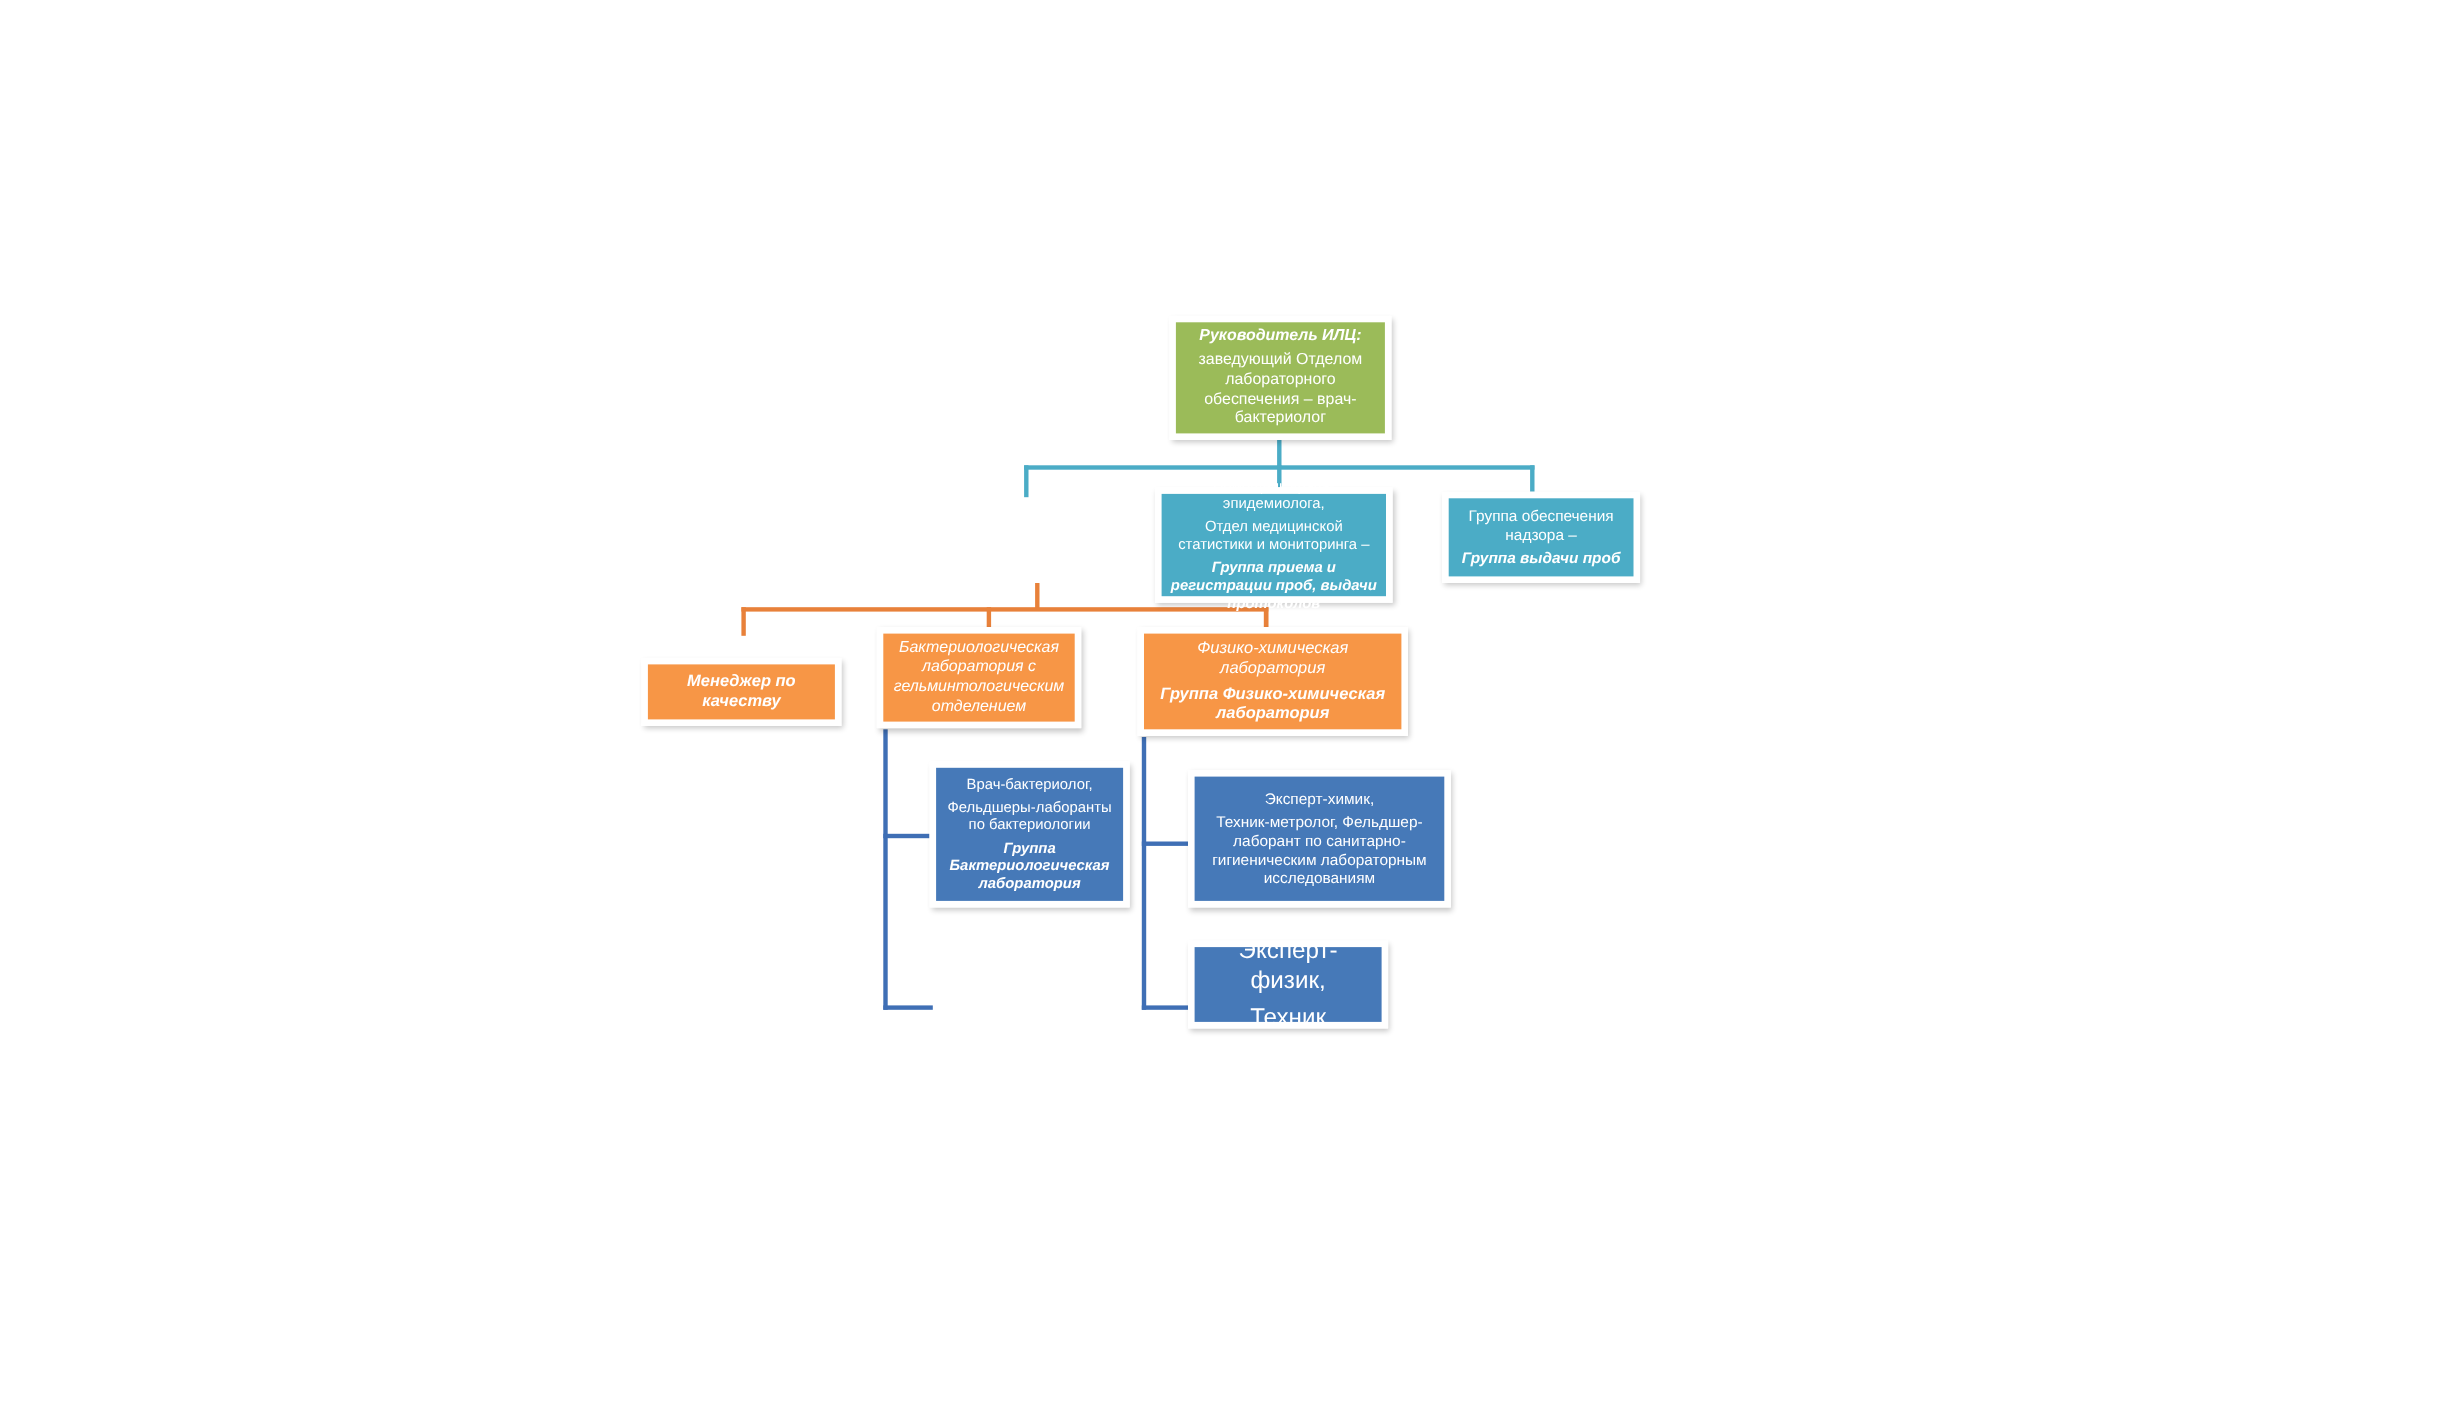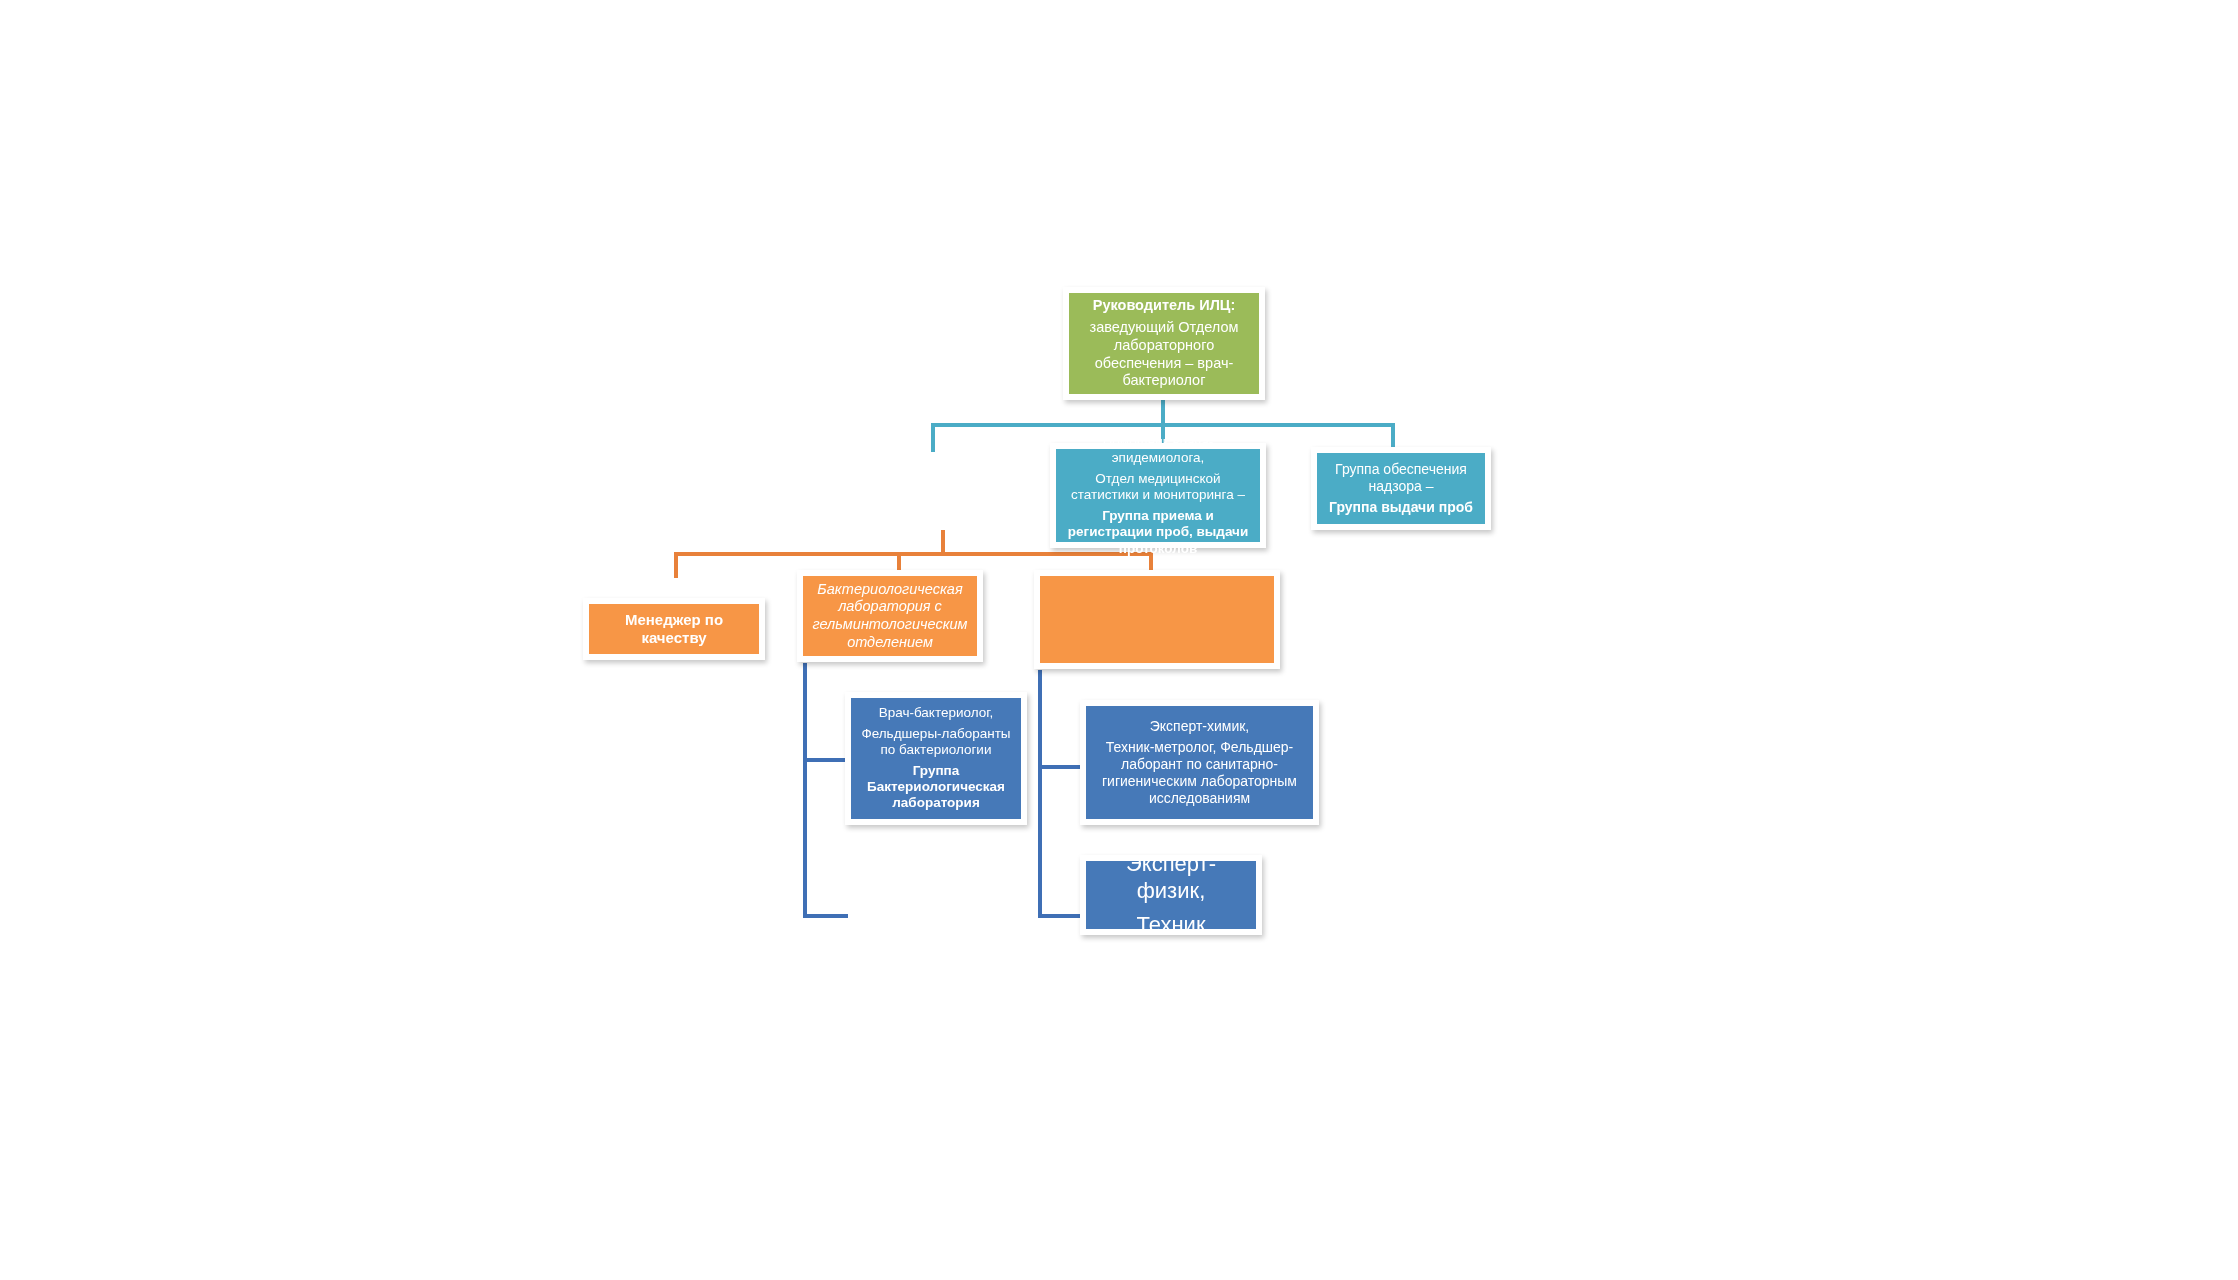--- a/index.html
+++ b/index.html
@@ -46,21 +46,21 @@
     position: relative;
     z-index: 2;
     width: 100%;
   }
   .node p {
     margin: 0;
     padding: 0 1px;
   }
   .node p + p { margin-top: 0.30em; }
 
-  .italic-bold { font-weight: bold; }
+  .italic-bold { font-style: italic; font-weight: bold; }
   .plain       { font-style: normal; font-weight: normal; }
   .italic      { font-style: italic; font-weight: normal; }
 
   
   .green .fill  { background: #9BBB59; }
   .teal  .fill  { background: #4BACC6; }
   .orange .fill { background: #F79646; }
   .blue  .fill  { background: #4679B8; }
 
   
@@ -134,20 +134,24 @@
 
   <div class="node orange" style="left:797px; top:570px; width:186px; height:92px; font-size:14.5px;">
     <div class="fill"></div>
     <div class="lines">
       <p class="italic">Бактериологическая лаборатория  с гельминтологическим отделением</p>
     </div>
   </div>
 
   <div class="node orange" style="left:1034px; top:570px; width:246px; height:99px; font-size:15px;">
     <div class="fill"></div>
+    <div class="lines">
+      <p class="italic">Физико-химическая лаборатория</p>
+      <p class="italic-bold">Группа Физико-химическая лаборатория</p>
+    </div>
   </div>
 
   <div class="node blue" style="left:1080px; top:700px; width:239px; height:125px; font-size:14px;">
     <div class="fill"></div>
     <div class="lines">
       <p class="plain">Эксперт-химик,</p>
       <p class="plain">Техник-метролог, Фельдшер-лаборант по санитарно-гигиеническим лабораторным исследованиям</p>
     </div>
   </div>
 

